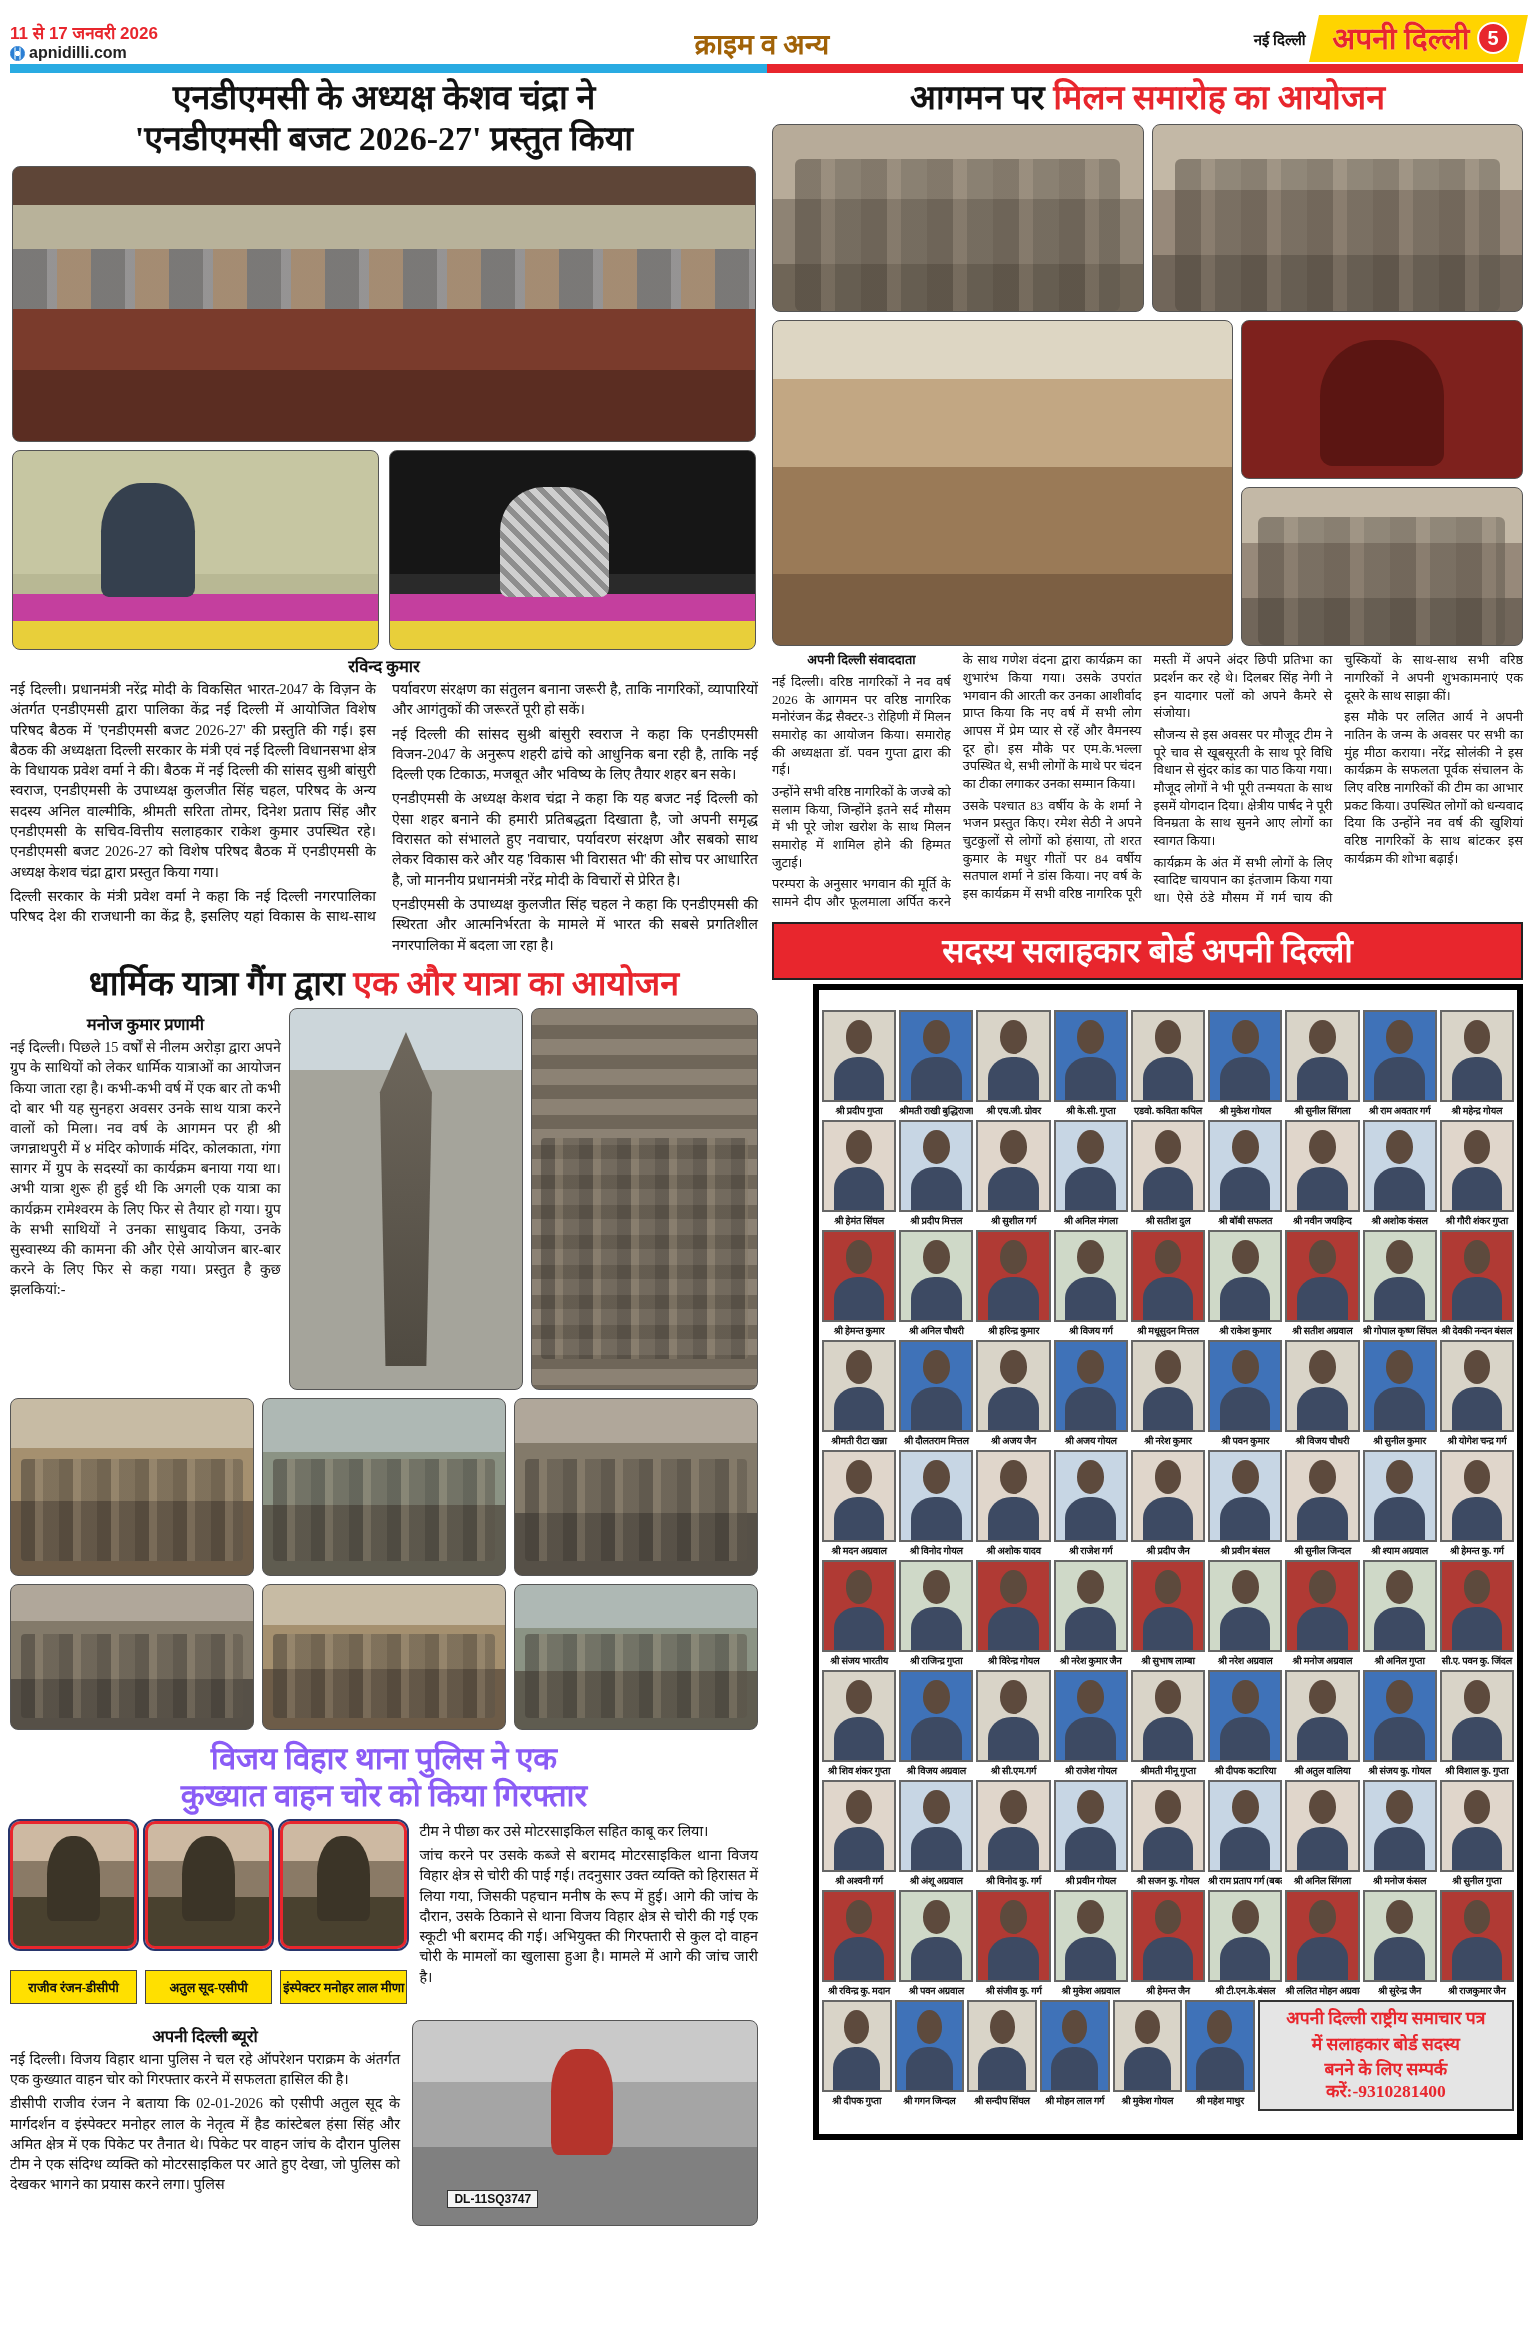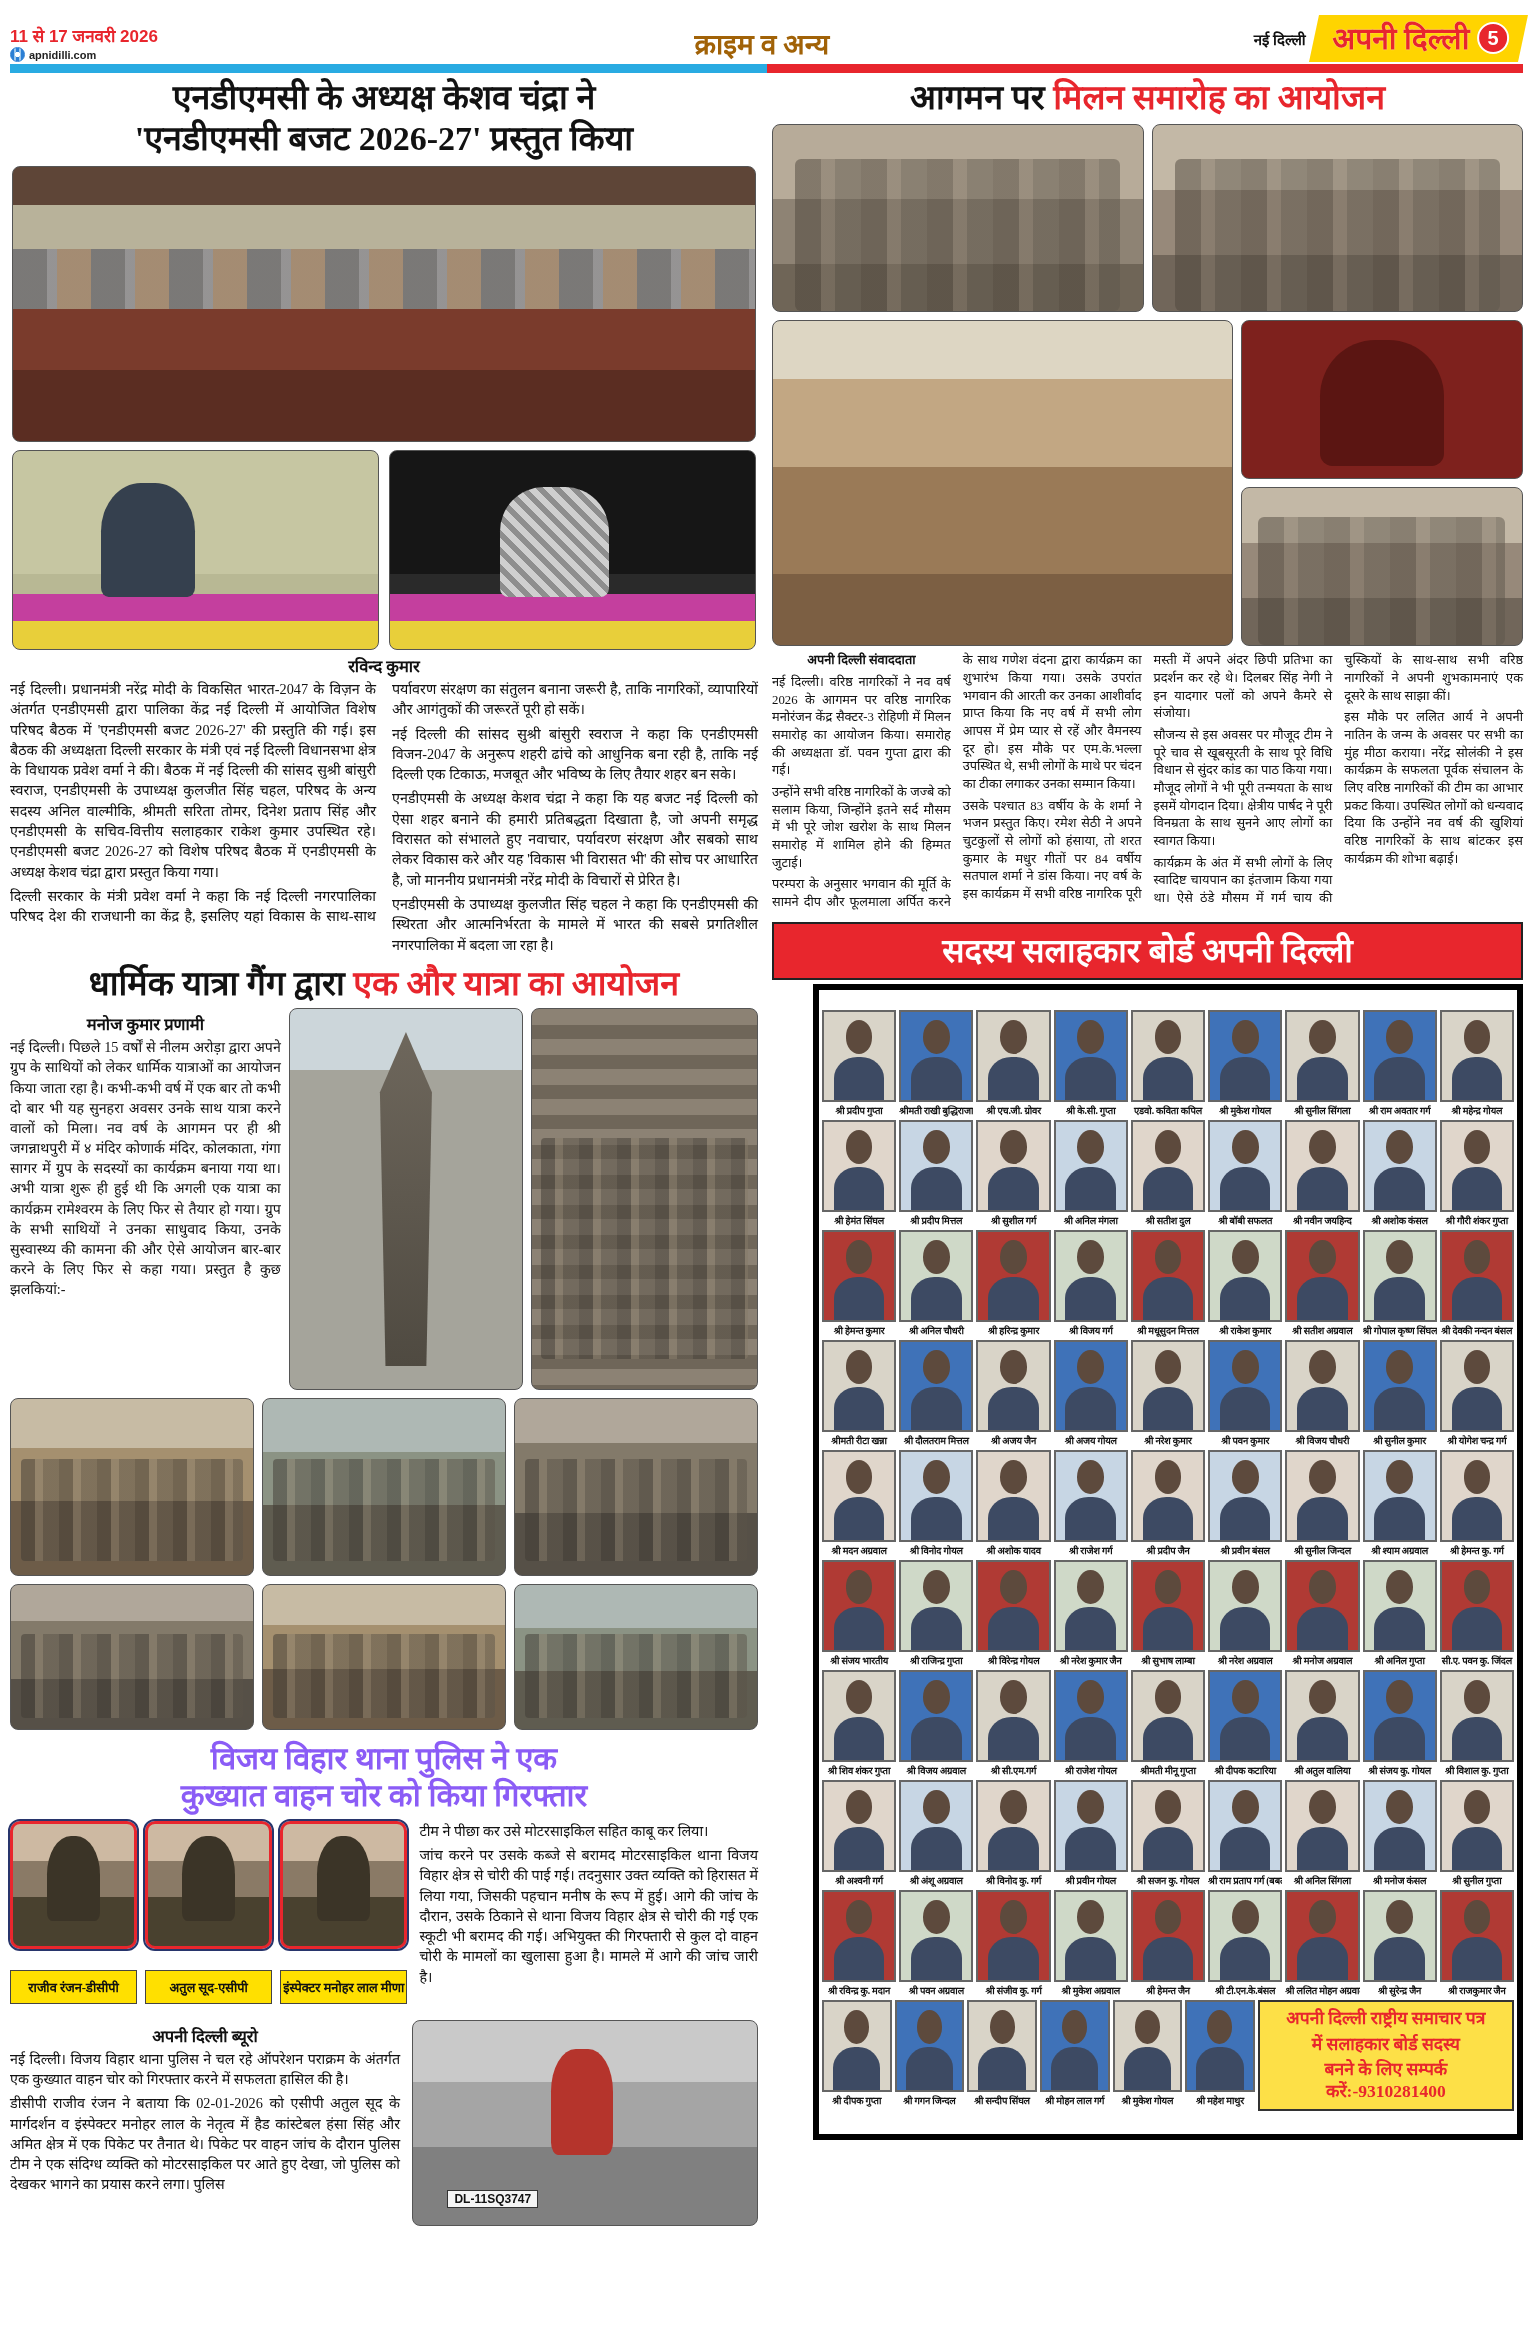--- a/index.html
+++ b/index.html
@@ -4,21 +4,21 @@
 <style>
   * { margin:0; padding:0; box-sizing:border-box; }
   html,body { background:#ffffff; }
   body { width:1533px; font-family:"Liberation Serif","DejaVu Serif",serif; color:#111; }
   .page { width:1533px; height:2333px; overflow:hidden; padding:6px 10px 0 10px; position:relative; }
 
   
   .masthead { display:flex; align-items:flex-end; justify-content:space-between; height:56px; }
   .mast-left { width:260px; padding-top:4px; }
   .mast-date { color:#e8262d; font-weight:bold; font-size:17px; font-family:"Liberation Sans",sans-serif; }
-  .mast-site { display:flex; align-items:center; gap:4px; font-size:11px; font-weight:bold; color:#222;
+  .mast-site { display:flex; align-items:center; gap:4px; font-size:16px; font-weight:bold; color:#222;
                font-family:"Liberation Sans",sans-serif; }
   .globe-icon { width:15px; height:15px; border-radius:50%; background:
       radial-gradient(circle at 50% 50%, #fff 0 25%, transparent 26%),
       repeating-linear-gradient(90deg,#2b7fd4 0 3px,#9cc8ee 3px 5px); border:1px solid #2b7fd4; }
   .mast-center { flex:1; text-align:center; padding-top:14px; }
   .mast-section { display:inline-block; color:#a16207; font-weight:bold; font-size:28px; }
   .mast-right { display:flex; align-items:center; gap:8px; padding-top:8px; }
   .mast-city { font-size:15px; font-weight:bold; }
   .brand-plate { background:#ffd400; transform:skewX(-12deg); padding:2px 14px 4px 18px; display:flex; align-items:center; gap:8px; }
   .brand-name { color:#e8262d; font-weight:bold; font-size:30px; transform:skewX(12deg); text-shadow:0 0 1px #fff; }
@@ -128,21 +128,21 @@
   .portrait { height:92px; border:2px solid #666; background-color:#d9d4c8; position:relative; overflow:hidden; }
   .portrait:before { content:""; position:absolute; left:31%; top:10%; width:38%; height:38%;
       background:#5d4a3d; border-radius:50%; }
   .portrait:after { content:""; position:absolute; left:14%; top:52%; width:72%; height:52%;
       background:#3d4a63; border-radius:46% 46% 0 0; }
   .portrait.v1 { background-color:#c7d6e4; } .portrait.v2 { background-color:#b03a34; }
   .portrait.v3 { background-color:#3f72b8; } .portrait.v4 { background-color:#e0d6cb; }
   .portrait.v5 { background-color:#cfd9c8; }
   .member-name { font-size:9.6px; font-weight:bold; white-space:nowrap; overflow:hidden;
       letter-spacing:-0.2px; padding-top:2px; }
-  .ad-box { flex:3.45; background:#fde047; border:2px solid #333; display:flex; flex-direction:column;
+  .ad-box { flex:3.45; background:#e5e5e5; border:2px solid #333; display:flex; flex-direction:column;
       justify-content:center; align-items:center; gap:4px; padding:6px; }
   .ad-line { color:#e8262d; font-weight:bold; font-size:17.5px; text-align:center; line-height:1.25; }
 </style>
 </head>
 <body>
 
 <div class="page">
 
   <header class="masthead">
     <div class="mast-left">

